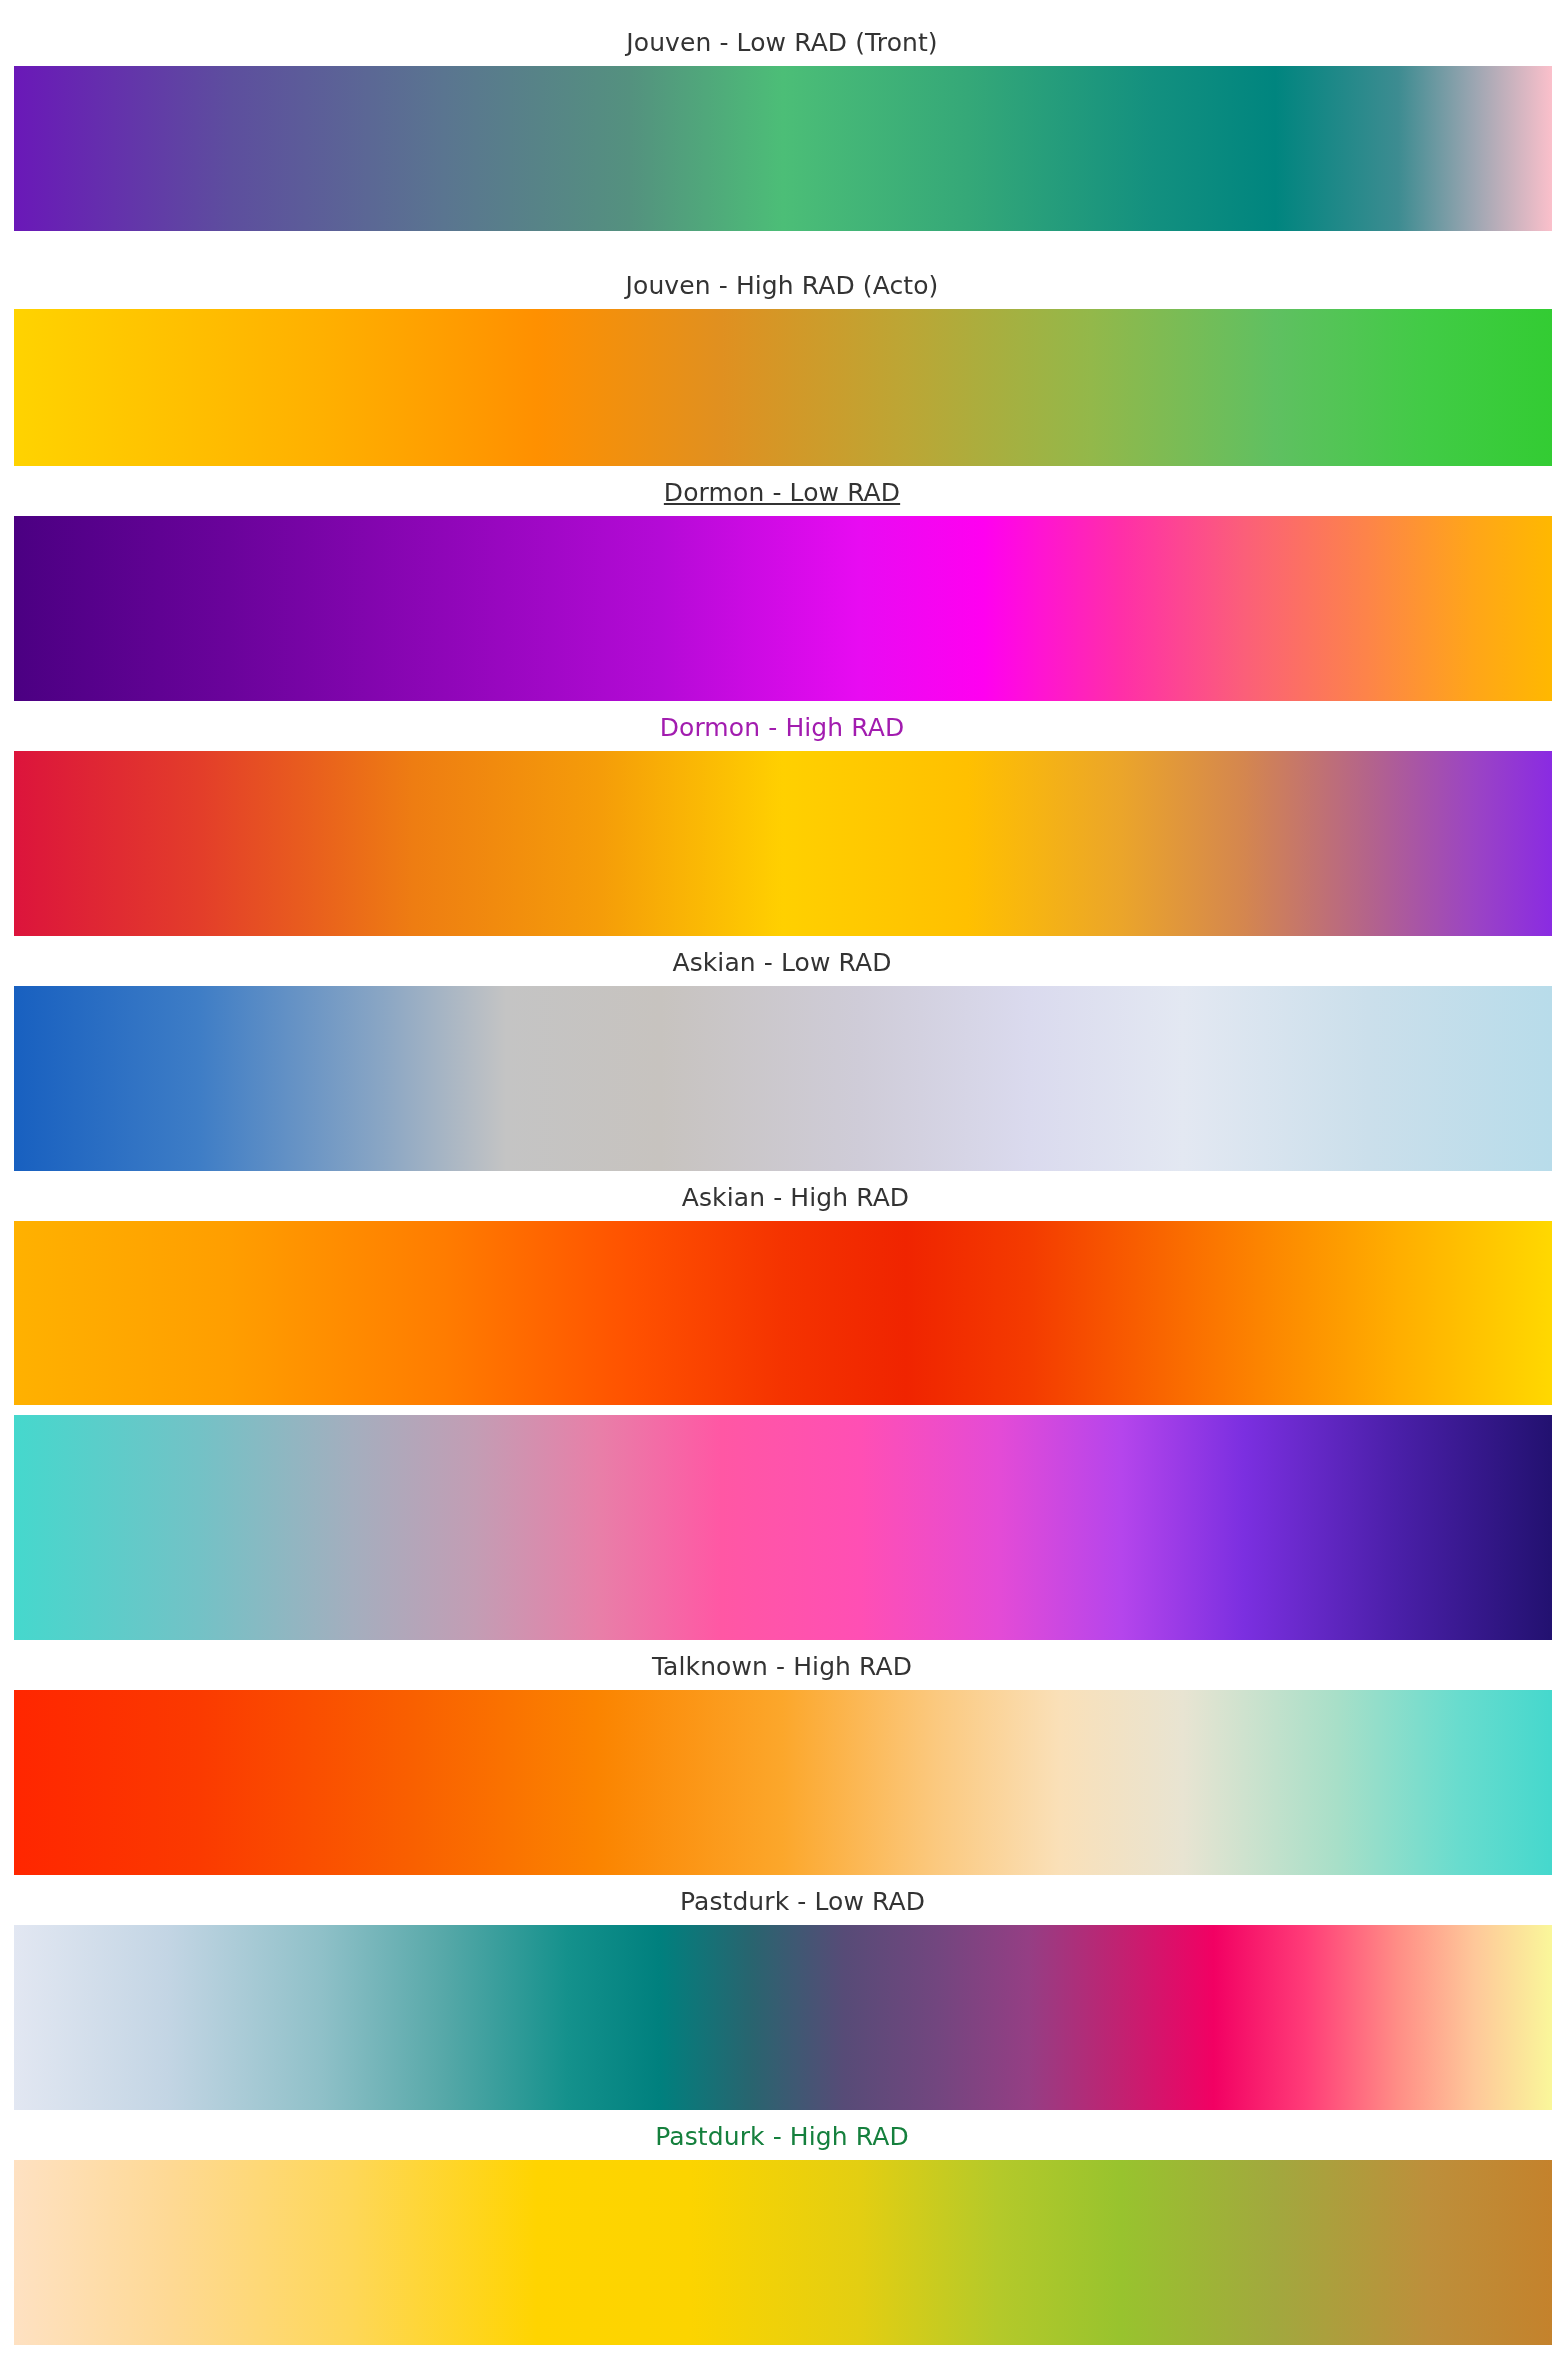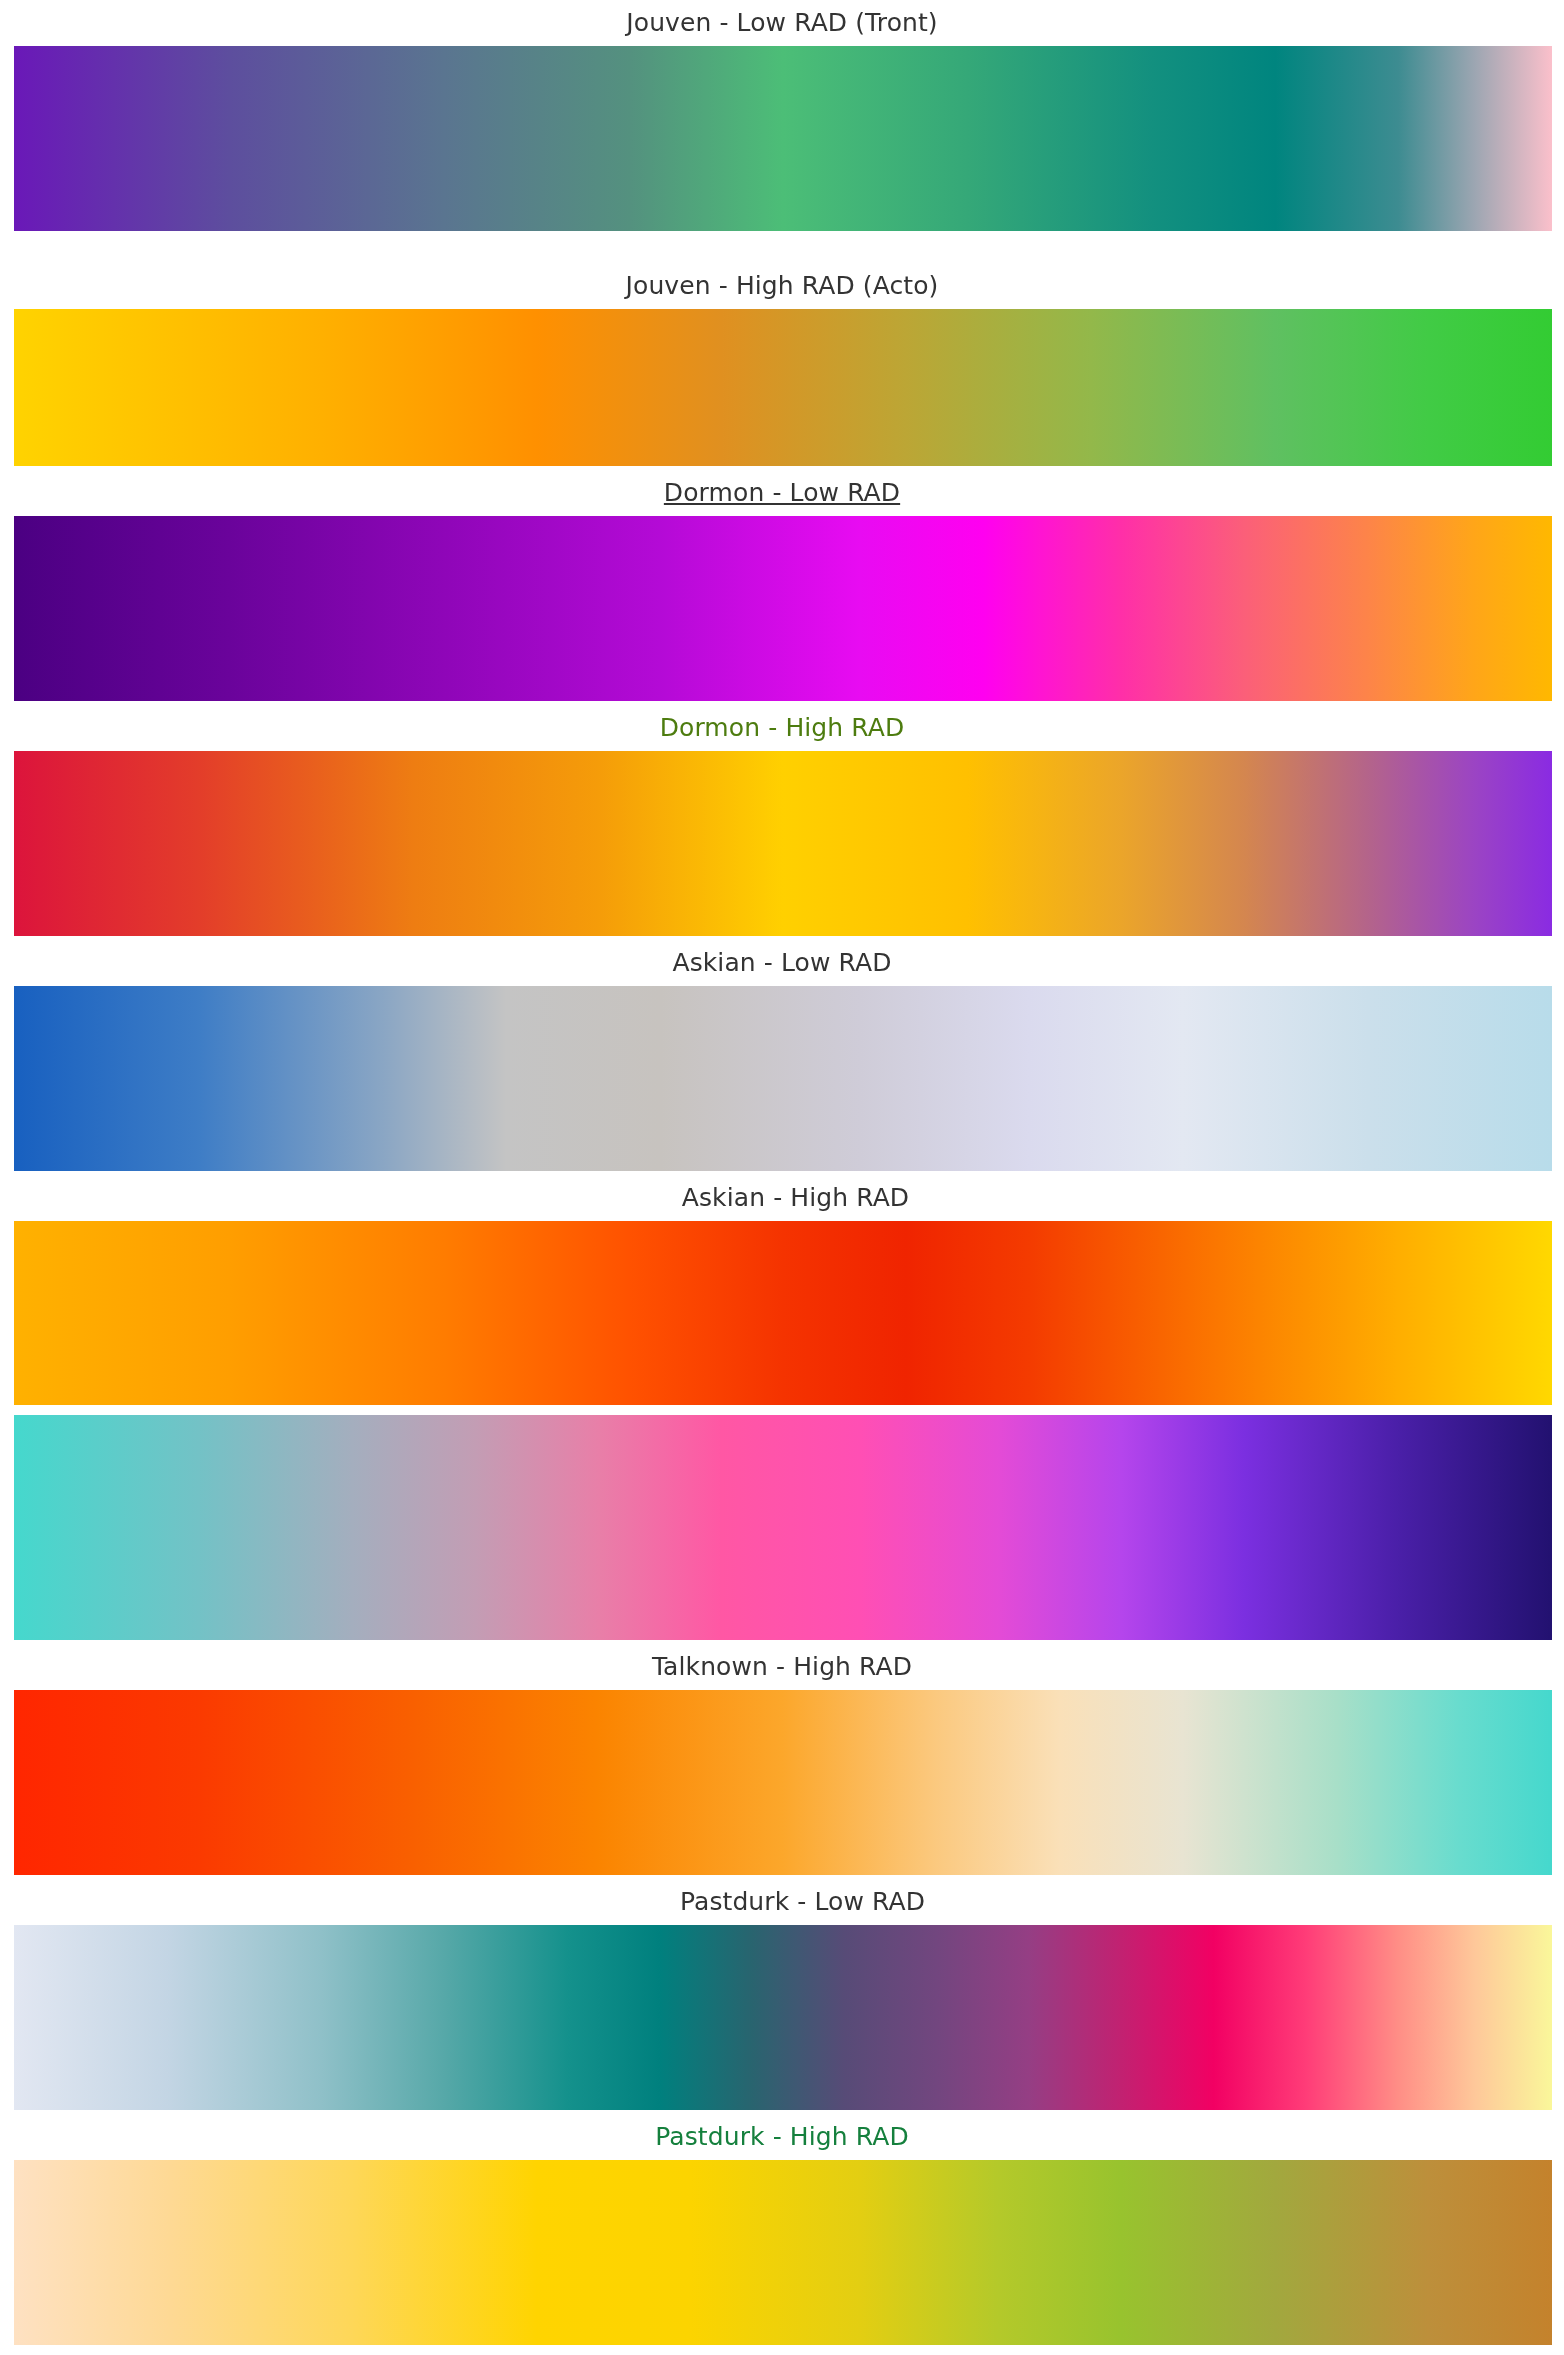--- a/index.html
+++ b/index.html
@@ -48,42 +48,42 @@
     width: 100%;
     height: 100%;
   }
 </style>
 </head>
 <body style="background: rgb(255, 255, 255);">
 
 <div id="figure">
 
   <div class="panel">
-    <div class="panel-title" style="color: rgb(51, 51, 51);">Jouven - Low RAD (Tront)</div>
+    <div class="panel-title" style="color: rgb(51, 51, 51); margin-top: 20px;">Jouven - Low RAD (Tront)</div>
     <div class="bar-wrap">
       <div class="bar" style="background: linear-gradient(to right, rgb(106, 24, 184) 0%, rgb(93, 78, 158) 14%, rgb(90, 117, 144) 28%, rgb(84, 145, 127) 40%, rgb(76, 190, 119) 50%, rgb(53, 168, 120) 62%, rgb(19, 144, 127) 74%, rgb(0, 133, 127) 82%, rgb(61, 140, 145) 90%, rgb(157, 166, 178) 95%, rgb(251, 192, 203) 100%);"></div>
     </div>
   </div>
 
   <div class="panel">
     <div class="panel-title" style="color: rgb(51, 51, 51); margin-top: 28px;">Jouven - High RAD (Acto)</div>
     <div class="bar-wrap">
       <div class="bar" style="background: linear-gradient(to right, rgb(255, 211, 0) 0%, rgb(255, 176, 0) 20%, rgb(255, 144, 0) 34%, rgb(224, 144, 32) 46%, rgb(188, 166, 53) 58%, rgb(147, 184, 74) 70%, rgb(95, 192, 97) 82%, rgb(65, 203, 69) 92%, rgb(51, 204, 51) 100%);"></div>
     </div>
   </div>
 
   <div class="panel">
     <div class="panel-title" style="color: rgb(51, 51, 51); text-decoration: underline;">Dormon - Low RAD</div>
     <div class="bar-wrap">
       <div class="bar" style="background: linear-gradient(to right, rgb(75, 0, 130) 0%, rgb(106, 3, 155) 14%, rgb(143, 6, 184) 28%, rgb(180, 10, 214) 42%, rgb(232, 11, 242) 55%, rgb(255, 0, 240) 63%, rgb(255, 47, 168) 72%, rgb(251, 95, 121) 80%, rgb(253, 132, 73) 88%, rgb(255, 166, 24) 95%, rgb(255, 184, 0) 100%);"></div>
     </div>
   </div>
 
   <div class="panel">
-    <div class="panel-title" style="color: #4d7c0f;">Dormon - High RAD</div>
+    <div class="panel-title" style="color: #a21caf;">Dormon - High RAD</div>
     <div class="bar-wrap">
       <div class="bar" style="background: linear-gradient(to right, rgb(220, 20, 60) 0%, rgb(227, 61, 42) 12%, rgb(238, 125, 18) 26%, rgb(245, 156, 9) 38%, rgb(255, 208, 0) 50%, rgb(255, 192, 0) 62%, rgb(235, 165, 42) 72%, rgb(212, 134, 79) 80%, rgb(180, 100, 138) 88%, rgb(155, 68, 196) 95%, rgb(138, 43, 226) 100%);"></div>
     </div>
   </div>
 
   <div class="panel">
     <div class="panel-title" style="color: rgb(51, 51, 51);">Askian - Low RAD</div>
     <div class="bar-wrap">
       <div class="bar" style="background: linear-gradient(to right, rgb(24, 96, 192) 0%, rgb(62, 125, 198) 12%, rgb(138, 166, 196) 24%, rgb(196, 196, 196) 32%, rgb(199, 195, 191) 42%, rgb(207, 204, 216) 55%, rgb(218, 218, 238) 66%, rgb(227, 232, 242) 76%, rgb(203, 223, 235) 88%, rgb(184, 220, 234) 100%);"></div>
     </div>

